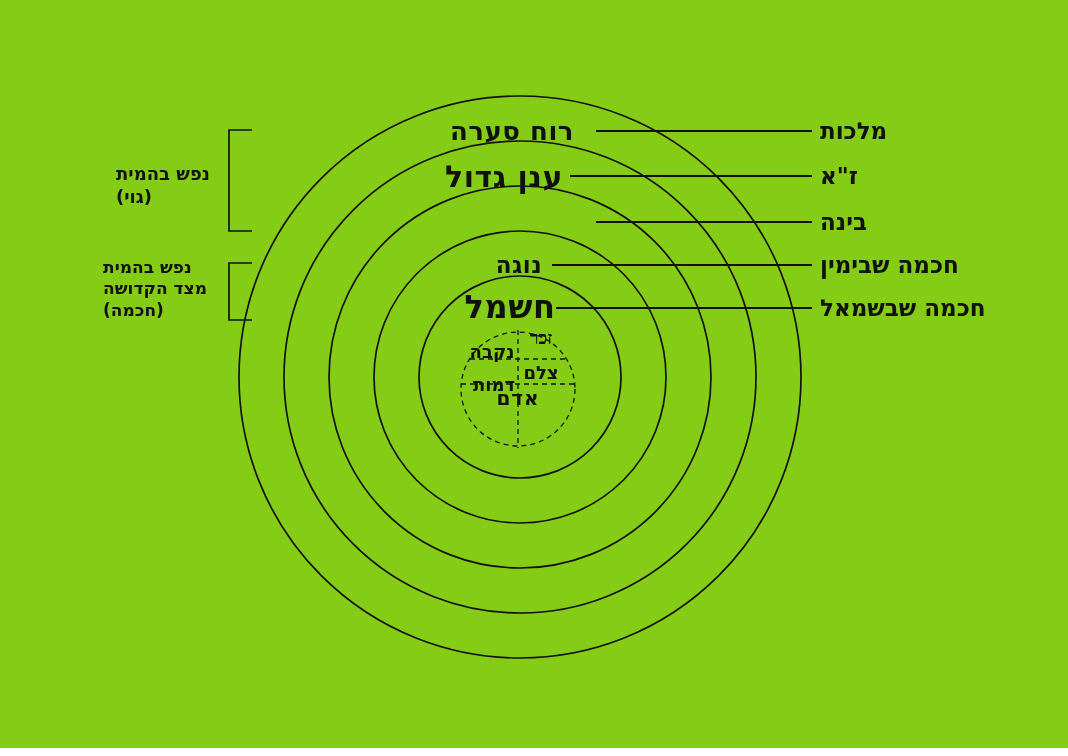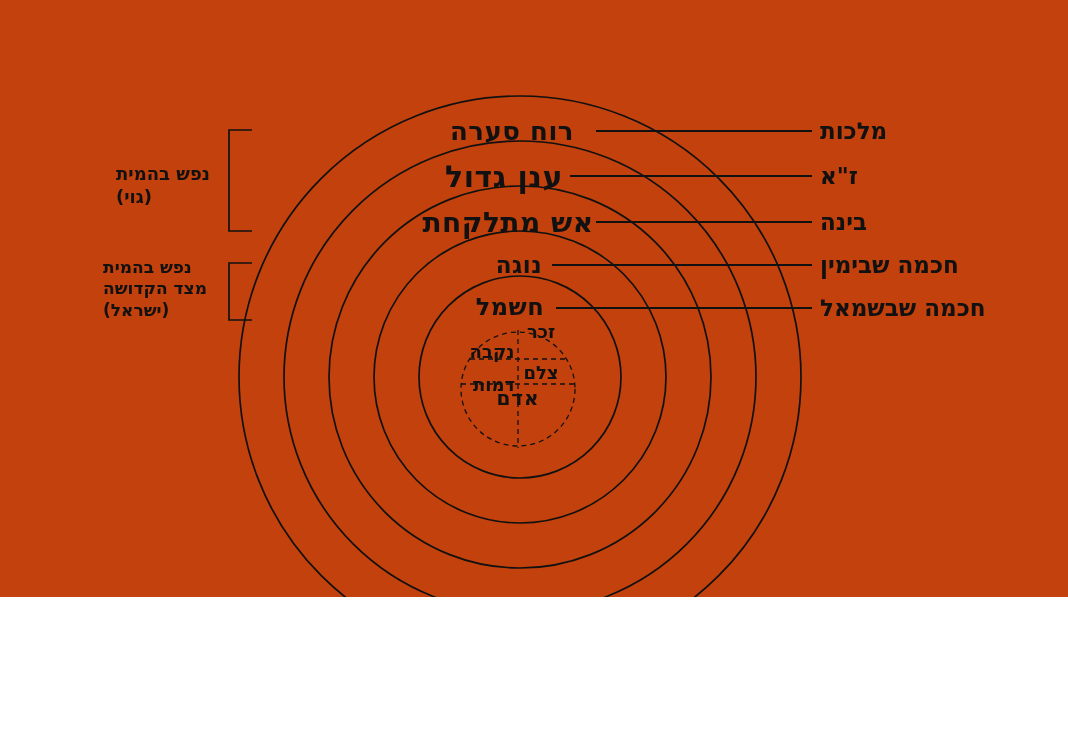--- a/index.html
+++ b/index.html
@@ -4,22 +4,22 @@
 <style>
   html, body {
     margin: 0;
     padding: 0;
     background: #ffffff;
     font-family: "DejaVu Sans", "Liberation Sans", sans-serif;
   }
   #stage {
     position: relative;
     width: 1068px;
-    height: 597px;
-    background: #c2410c;
+    height: 748px;
+    background: #84cc16;
     overflow: hidden;
   }
   svg.diagram-lines {
     position: absolute;
     left: 0; top: 0;
     width: 1068px;
     height: 756px;
   }
   .label {
     position: absolute;
@@ -80,39 +80,38 @@
     <line x1="596" y1="222" x2="812" y2="222" stroke="#111111" stroke-width="2"></line>
     <line x1="552" y1="265" x2="812" y2="265" stroke="#111111" stroke-width="2"></line>
     <line x1="556" y1="308" x2="812" y2="308" stroke="#111111" stroke-width="2"></line>
 
     <path d="M 252 130 L 229 130 L 229 231 L 252 231" fill="none" stroke="#111111" stroke-width="1.7"></path>
     <path d="M 252 263 L 229 263 L 229 320 L 252 320" fill="none" stroke="#111111" stroke-width="1.7"></path>
   </svg>
 
   <div class="label ring-label" style="left:512px; top:131px; font-size:26px;">רוח סערה</div>
   <div class="label ring-label" style="left:504px; top:176px; font-size:30px;">ענן גדול</div>
-  <div class="label ring-label" style="left:508px; top:222px; font-size:28px;">אש מתלקחת</div>
   <div class="label ring-label" style="left:519px; top:265px; font-size:23px;text-align:right;">נוגה</div>
-  <div class="label ring-label" style="left:510px; top:307px; font-size:24px;">חשמל</div>
+  <div class="label ring-label" style="left:510px; top:307px; font-size:32px;">חשמל</div>
 
   <div class="label right-label" style="top:131px;text-align:center;">מלכות</div>
   <div class="label right-label" style="top:176px;">ז"א</div>
   <div class="label right-label" style="top:222px;">בינה</div>
   <div class="label right-label" style="top:265px;">חכמה שבימין</div>
   <div class="label right-label" style="top:308px;">חכמה שבשמאל</div>
 
   <div class="left-group" style="left:163px; top:185px; font-size:18px;">
     <div>נפש בהמית</div>
     <div>(גוי)</div>
   </div>
   <div class="left-group" style="left:155px; top:289px; font-size:17px;">
     <div>נפש בהמית</div>
     <div>מצד הקדושה</div>
-    <div>(ישראל)</div>
+    <div>(חכמה)</div>
   </div>
 
   <div class="label center-word" style="left:492px; top:351px;">נקבה</div>
-  <div class="label center-word" style="left:541px; top:331px;">זכר</div>
+  <div class="label center-word" style="left:541px; top:338px;font-family:Liberation Serif, serif;">זכר</div>
   <div class="label center-word" style="left:494px; top:384px;">דמות</div>
   <div class="label center-word" style="left:541px; top:372px;">צלם</div>
   <div class="label center-bottom" style="left:518px; top:398px;">אדם</div>
 
 </div>
 
 </body></html>

